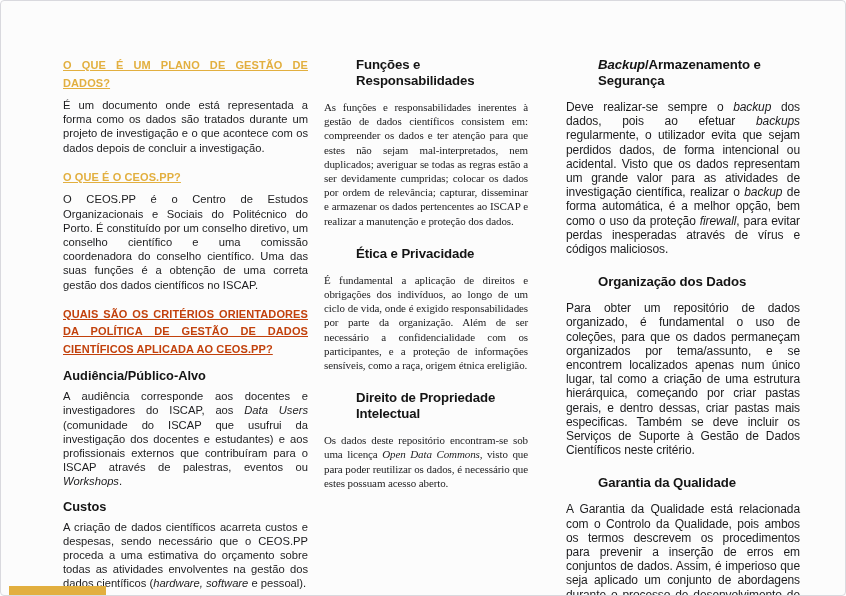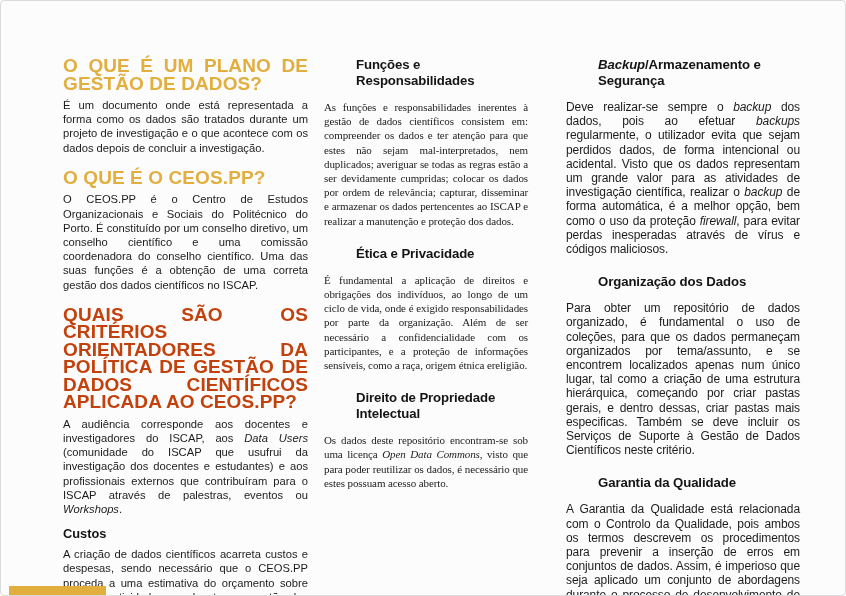--- a/index.html
+++ b/index.html
@@ -19,22 +19,22 @@
   .col-3 { width:234px; margin-left:38px; }
 
   .p { margin:0; text-align:justify; }
   .col-1 .p { font-size:11.2px; line-height:14.2px; }
   .col-2 .p { font-size:11px;   line-height:14.2px; letter-spacing:-0.1px;font-family:Liberation Serif, serif; }
   .col-3 .p { font-size:12px; line-height:14.2px; letter-spacing:-0.1px; }
   .p em { font-style:italic; }
 
   h2 { font-weight:bold; }
   .title {
-    font-size:19px; line-height:17.5px; text-align:justify;
-    margin:14px 0 6px; letter-spacing:0.1px;
+    font-size:11px; line-height:17.5px; text-align:justify;
+    margin:14px 0 6px; letter-spacing:0.1px;text-decoration:underline;
   }
   .col-1 > .title:first-child { margin-top:0; }
   .heading { color:#141414; }
   .col-1 .heading { font-size:12.8px; line-height:15px; margin:10px 0 6px; }
   .col-2 .heading, .col-3 .heading { font-size:13.2px; line-height:16px; margin:18px 0 11px; letter-spacing:-0.1px;padding-left:32px; }
   .col-2 > .heading:first-child, .col-3 > .heading:first-child { margin-top:0; }
   .heading em { font-style:italic; }
 
   .accent-bar {
     position:absolute; left:8px; bottom:0; width:97px; height:9px;
@@ -44,20 +44,21 @@
 <body>
 
 <main class="page">
   <div class="cols">
     <div class="col col-1">
         <h2 class="title" style="color: rgb(226, 175, 63);"><span>O QUE É UM PLANO DE GESTÃO DE DADOS?</span></h2>
         <p class="p"><span>É um documento onde está representada a forma como os dados são tratados durante um projeto de investigação e o que acontece com os dados depois de concluir a investigação.</span></p>
         <h2 class="title" style="color: rgb(226, 175, 63);"><span>O QUE É O CEOS.PP?</span></h2>
         <p class="p"><span>O CEOS.PP é o Centro de Estudos Organizacionais e Sociais do Politécnico do Porto. É constituído por um conselho diretivo, um conselho científico e uma comissão coordenadora do conselho científico. Uma das suas funções é a obtenção de uma correta gestão dos dados científicos no ISCAP.</span></p>
         <h2 class="title" style="color: #c2410c;"><span>QUAIS SÃO OS CRITÉRIOS ORIENTADORES DA POLÍTICA DE GESTÃO DE DADOS CIENTÍFICOS APLICADA AO CEOS.PP?</span></h2>
+        <h2 class="heading"><span>Audiência/Público-Alvo</span></h2>
         <p class="p"><span>A audiência corresponde aos docentes e investigadores do ISCAP, aos </span><em>Data Users</em><span> (comunidade do ISCAP que usufrui da investigação dos docentes e estudantes) e aos profissionais externos que contribuíram para o ISCAP através de palestras, eventos ou </span><em>Workshops</em><span>.</span></p>
         <h2 class="heading"><span>Custos</span></h2>
         <p class="p"><span>A criação de dados científicos acarreta custos e despesas, sendo necessário que o CEOS.PP proceda a uma estimativa do orçamento sobre todas as atividades envolventes na gestão dos dados científicos (</span><em>hardware, software</em><span> e pessoal).</span></p>
       </div>
     <div class="col col-2">
         <h2 class="heading"><span>Funções e Responsabilidades</span></h2>
         <p class="p"><span>As funções e responsabilidades inerentes à gestão de dados científicos consistem em: compreender os dados e ter atenção para que estes não sejam mal-interpretados, nem duplicados; averiguar se todas as regras estão a ser devidamente cumpridas; colocar os dados por ordem de relevância; capturar, disseminar e armazenar os dados pertencentes ao ISCAP e realizar a manutenção e proteção dos dados.</span></p>
         <h2 class="heading"><span>Ética e Privacidade</span></h2>
         <p class="p"><span>É fundamental a aplicação de direitos e obrigações dos indivíduos, ao longo de um ciclo de vida, onde é exigido responsabilidades por parte da organização. Além de ser necessário a confidencialidade com os participantes, e a proteção de informações sensíveis, como a raça, origem étnica ereligião.</span></p>
         <h2 class="heading"><span>Direito de Propriedade Intelectual</span></h2>

